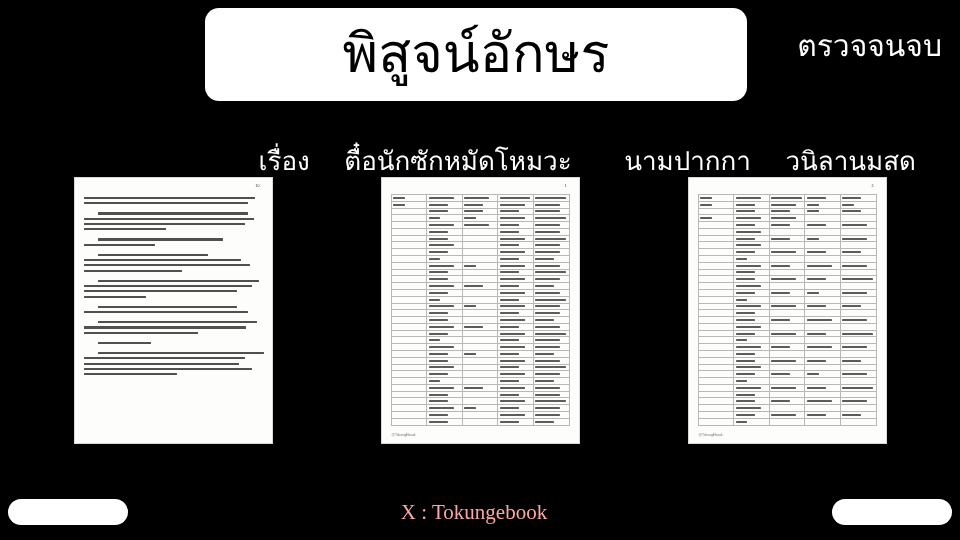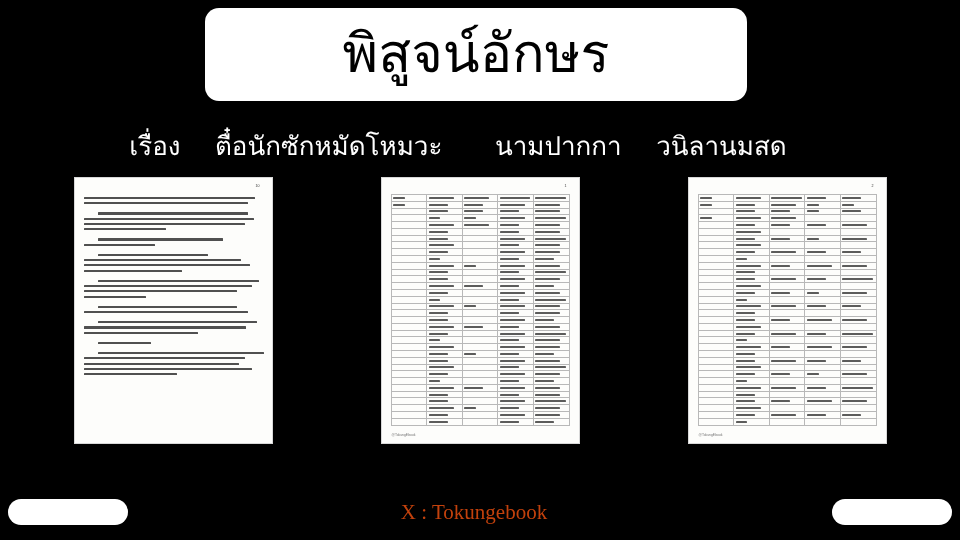--- a/index.html
+++ b/index.html
@@ -42,23 +42,23 @@
     right: 18px; top: 22px;
     color: #ffffff;
     font-size: 30px;
     white-space: nowrap;
     font-family: "DejaVu Sans", sans-serif;
   }
 
   
   .subtitle {
     position: absolute;
-    left: 0; top: 125px;
+    left: 0; top: 140px;
     width: 916px;
-    text-align: center;
+    text-align: right;
     color: #ffffff;
     font-size: 26px;
     font-family: "DejaVu Sans", sans-serif;
     white-space: nowrap;
   }
   .subtitle .gap { display: inline-block; width: 18px; }
 
   
   .pages {
     position: absolute;
@@ -144,38 +144,39 @@
   }
   .bottom-pill-left { left: 8px; }
   .bottom-pill-right { right: 8px; }
   .bottom-text {
     position: absolute;
     left: 0; top: 0;
     width: 960px; height: 40px;
     display: flex;
     align-items: center;
     justify-content: center;
-    color: #c2410c;
+    color: #fca5a5;
     font-size: 21px;
     font-family: "Liberation Serif", serif;
     white-space: nowrap;
     padding-left: 12px;
   }
   .bottom-text .thai { font-family: "DejaVu Sans", sans-serif; font-size: 20px; }
   .bottom-text .sp { display: inline-block; width: 8px; }
 </style>
 </head>
 <body>
 
 <div class="stage">
 
   <div class="title-pill">
     <div class="title-text">พิสูจน์อักษร</div>
   </div>
 
+  <div class="top-right">ตรวจจนจบ</div>
 
   <div class="subtitle">
     <span>เรื่อง</span>
     <span class="gap"></span>
     <span>ตื๋อนักซักหมัดโหมวะ</span>
     <span class="gap"></span><span class="gap"></span>
     <span>นามปากกา</span>
     <span class="gap"></span>
     <span>วนิลานมสด</span>
   </div>

